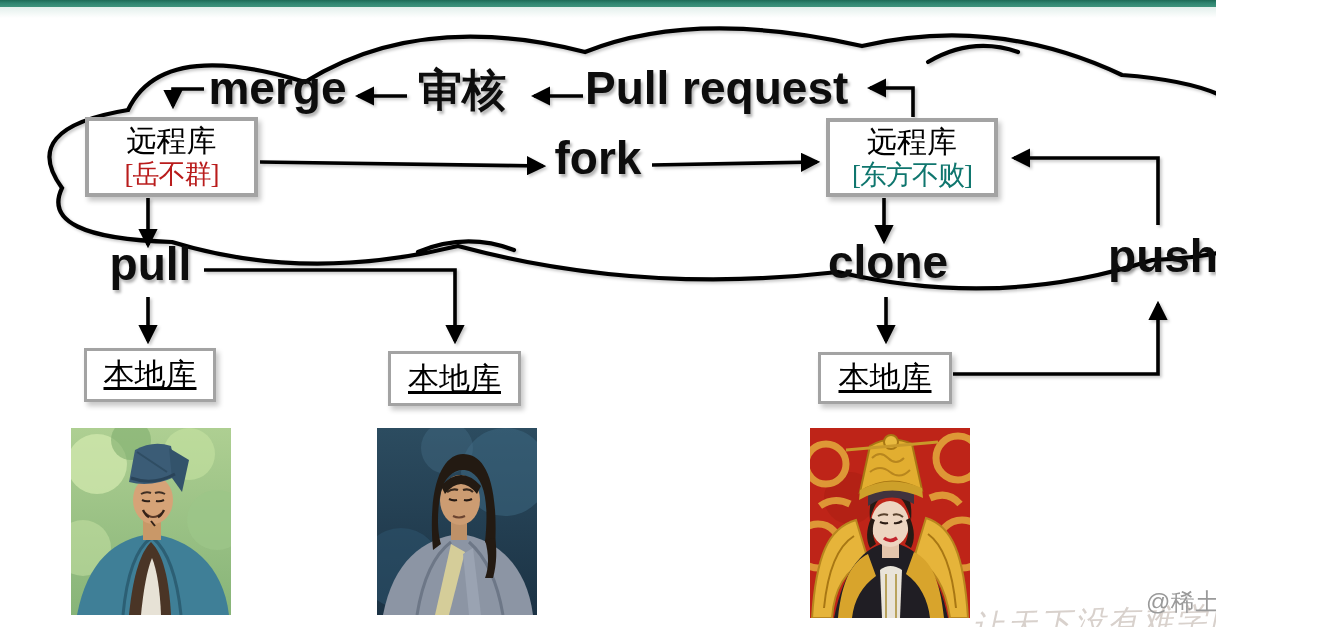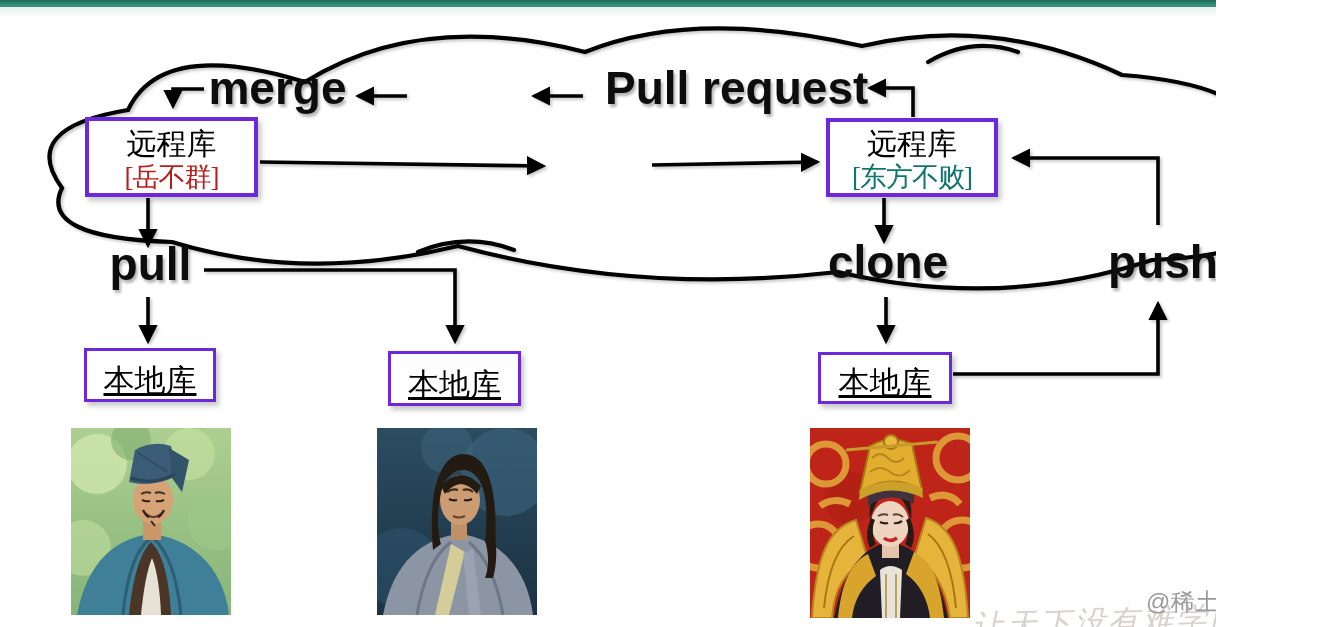--- a/index.html
+++ b/index.html
@@ -12,22 +12,22 @@
   .topbar { position:absolute; left:0; top:0; width:100%; height:7px;
     background:linear-gradient(to bottom,#1d6a55 0%,#2e8570 45%,#3e947c 100%); z-index:5; }
   .topbar-fade { position:absolute; left:0; top:7px; width:100%; height:11px;
     background:linear-gradient(to bottom,#e3f0ec,rgba(255,255,255,0)); z-index:5; }
 
   svg.layer { position:absolute; left:0; top:0; z-index:1;
     filter:drop-shadow(2px 2.5px 1.5px rgba(0,0,0,0.22)); }
 
   .cjk { font-family:"Liberation Serif","DejaVu Serif",serif; }
 
-  .box { position:absolute; box-sizing:border-box; background:#fff; border:4px solid #6d28d9;
-    display:flex; flex-direction:column; align-items:center; justify-content:flex-end;
+  .box { position:absolute; box-sizing:border-box; background:#fff; border:4px solid #a3a3a3;
+    display:flex; flex-direction:column; align-items:center; justify-content:center;
     z-index:3; box-shadow:3px 4px 5px rgba(0,0,0,0.22); }
   .box-title { font-size:30px; line-height:34px; color:#000; white-space:nowrap; }
   .box-owner { font-size:27px; line-height:32px; white-space:nowrap; letter-spacing:-1px; }
   .box-local { border-width:3px;text-decoration:underline; }
   .box-local .box-title { font-size:31px; line-height:36px; }
 
   .lbl { position:absolute; z-index:3; text-align:center; color:#0d0d0d;
     text-shadow:2px 3px 3px rgba(0,0,0,0.30); white-space:nowrap; line-height:1.05; }
   .lbl-en  { font-size:46px; font-weight:600; }
   .lbl-cjk { font-size:44px; font-weight:600; }
@@ -71,24 +71,26 @@
     <path d="M 148,198 L 148,245" fill="none" stroke="#000" stroke-width="3.6" marker-end="url(#ah)"></path>
     <path d="M 148,297 L 148,341" fill="none" stroke="#000" stroke-width="3.6" marker-end="url(#ah)"></path>
     <path d="M 204,270 L 455,270 L 455,341" fill="none" stroke="#000" stroke-width="3.6" marker-end="url(#ah)"></path>
     <path d="M 884,198 L 884,241" fill="none" stroke="#000" stroke-width="3.6" marker-end="url(#ah)"></path>
     <path d="M 886,297 L 886,341" fill="none" stroke="#000" stroke-width="3.6" marker-end="url(#ah)"></path>
     <path d="M 953,374 L 1158,374 L 1158,304" fill="none" stroke="#000" stroke-width="3.6" marker-end="url(#ah)"></path>
     <path d="M 1158,225 L 1158,158 L 1014,158" fill="none" stroke="#000" stroke-width="3.6" marker-end="url(#ah)"></path>
   </svg>
 
   <div class="lbl lbl-en" style="left:205px; top:64px;  width:145px;">merge</div>
-  <div class="lbl lbl-en" style="left:585px; top:64px;  width:260px;margin-left:20px;">Pull request</div>
+  <div class="lbl lbl-cjk cjk" style="left:403px; top:68px; width:118px;">审核</div>
+  <div class="lbl lbl-en" style="left:585px; top:64px;  width:260px;">Pull request</div>
+  <div class="lbl lbl-en" style="left:548px; top:134px; width:100px;">fork</div>
   <div class="lbl lbl-en" style="left:103px; top:240px; width:95px;">pull</div>
   <div class="lbl lbl-en" style="left:828px; top:238px; width:120px;text-align:center;">clone</div>
-  <div class="lbl lbl-en" style="left:1108px;top:232px; width:110px;margin-top:6px;">push</div>
+  <div class="lbl lbl-en" style="left:1108px;top:232px; width:110px;">push</div>
 
   <div class="box" style="left:85px; top:117px; width:173px; height:80px;">
     <div class="box-title cjk">远程库</div>
     <div class="box-owner cjk" style="color: #b91c1c; font-family: Liberation Serif, serif;">[岳不群]</div>
   </div>
 
   <div class="box" style="left:826px; top:118px; width:172px; height:79px;">
     <div class="box-title cjk">远程库</div>
     <div class="box-owner cjk" style="color: #0f766e;">[东方不败]</div>
   </div>

